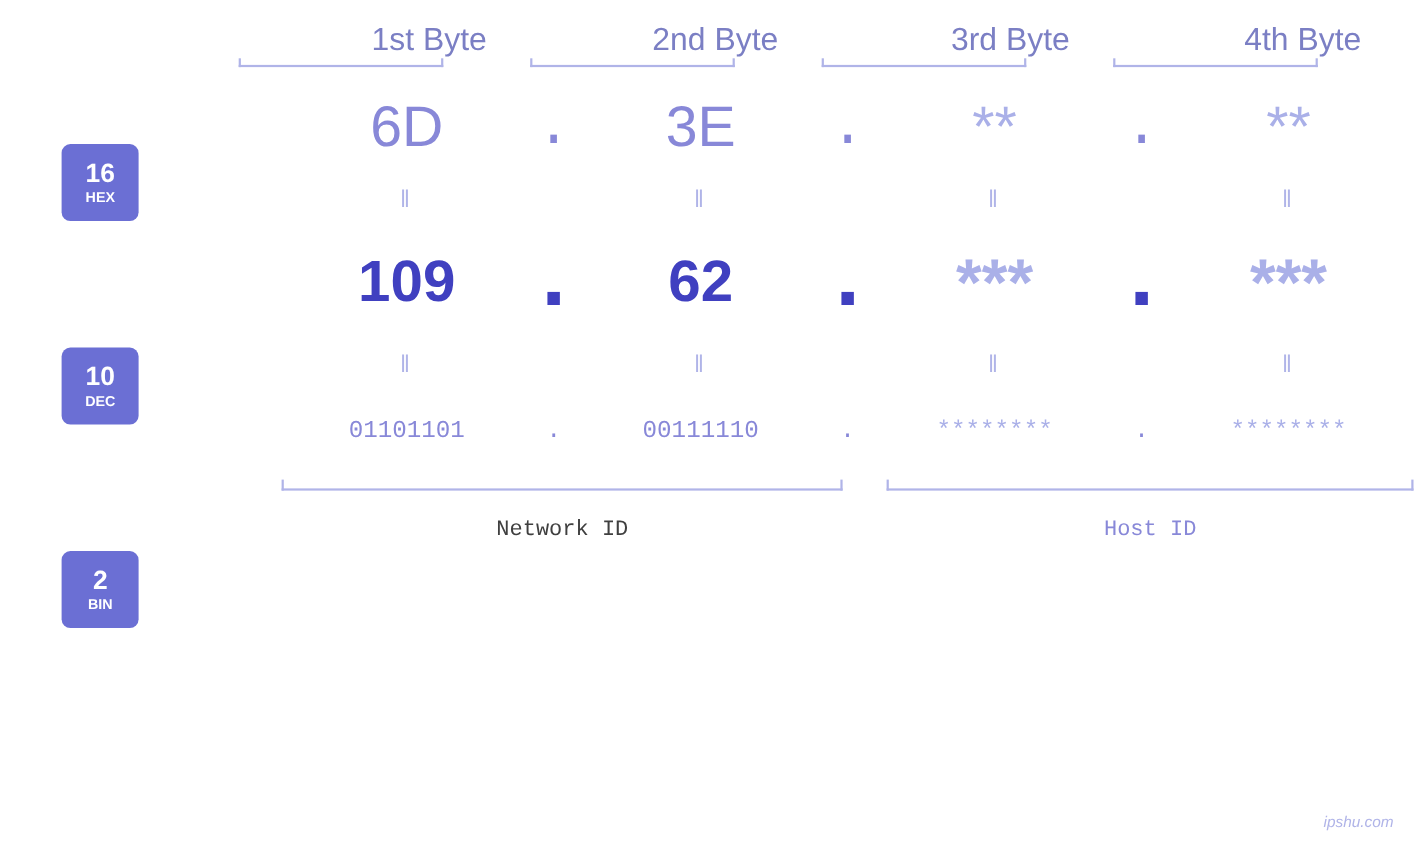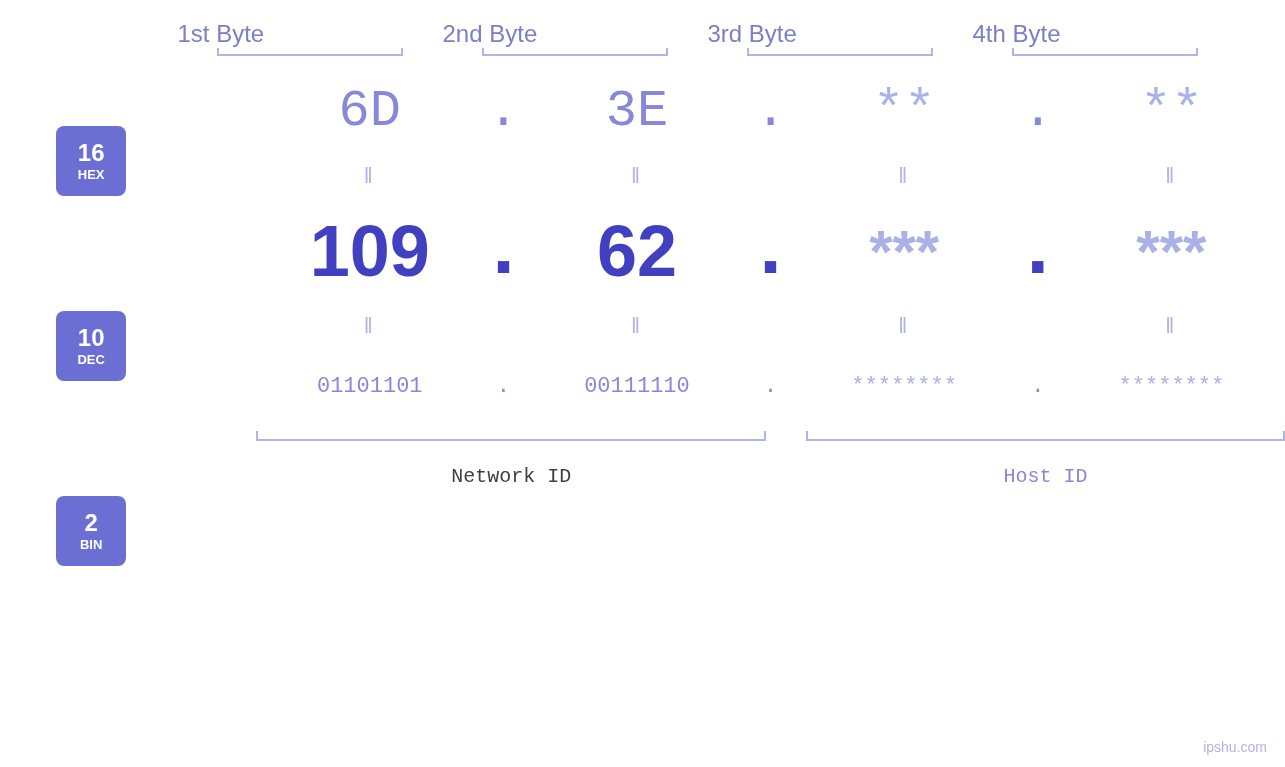--- a/index.html
+++ b/index.html
@@ -26,23 +26,23 @@
     
     .byte-headers {
       display: flex;
       width: 1060px;
       margin-left: 130px;
       margin-bottom: 0px;
     }
 
     .byte-header {
       flex: 1;
-      text-align: left;
+      text-align: right;
       color: #7b7fc4;
-      font-size: 24px;
+      font-size: 29px;
       font-family: Arial, sans-serif;
       font-weight: 400;
       padding-bottom: 8px;
       position: relative;
     }
 
     
     .bracket-line {
       position: absolute;
       bottom: 0;
@@ -103,26 +103,26 @@
 
     .badge-label {
       font-size: 13px;
       font-family: Arial, sans-serif;
       font-weight: 600;
     }
 
     .hex-val {
       font-size: 52px;
       color: #8888d8;
-      font-family: Liberation Mono, monospace;
+      font-family: Liberation Sans, sans-serif;
       font-weight: 400;
     }
 
     .dec-val {
-      font-size: 72px;
+      font-size: 53px;
       color: #4040c0;
       font-family: Arial, sans-serif;
       font-weight: 700;
     }
 
     .bin-val {
       font-size: 22px;
       color: #8888d8;
       font-family: 'Courier New', Courier, monospace;
       font-weight: 400;
@@ -156,20 +156,21 @@
     }
 
     
     .watermark {
       position: absolute;
       bottom: 12px;
       right: 18px;
       color: #b0b4e8;
       font-size: 14px;
       font-family: Arial, sans-serif;
+      font-style: italic;
     }
 
     
     .eq-cell {
       flex: 1;
       display: flex;
       align-items: center;
       justify-content: center;
     }
 

